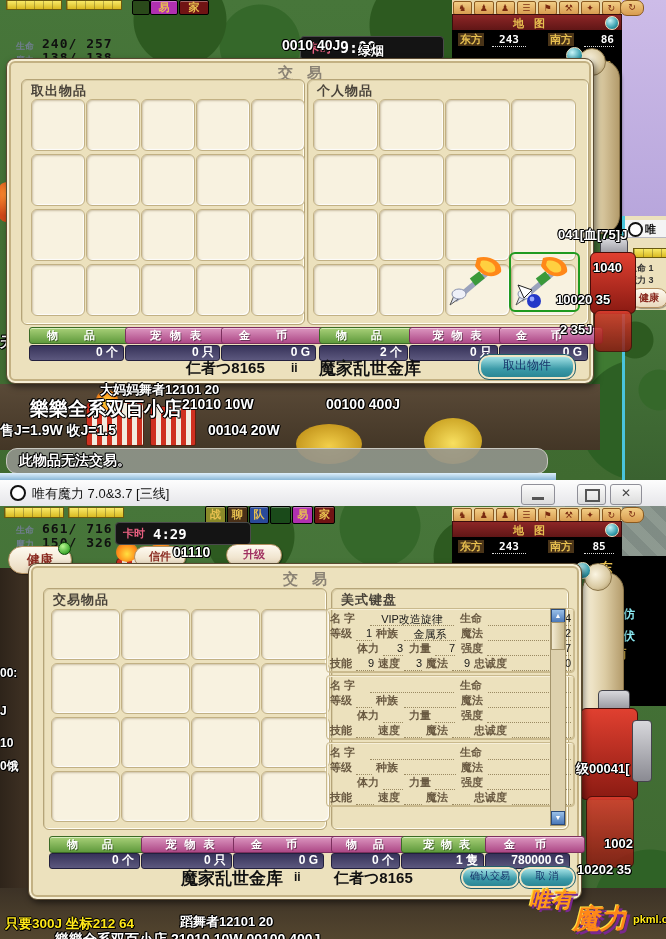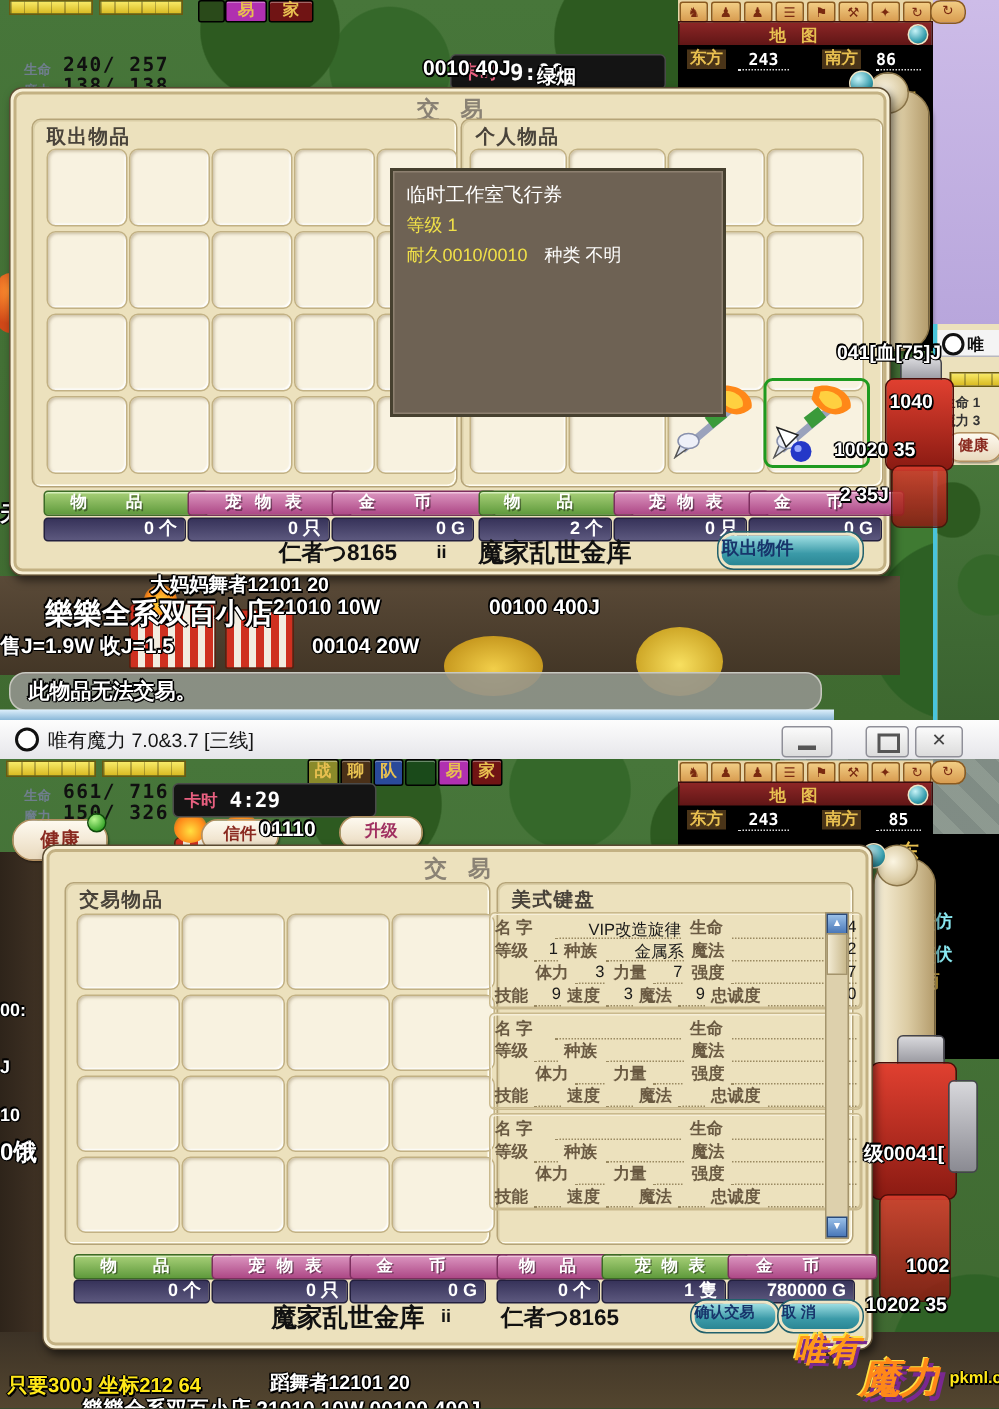--- a/index.html
+++ b/index.html
@@ -23,21 +23,21 @@
   box-shadow:inset 1px 1px 2px rgba(120,100,60,.35),inset -1px -1px 1px #fff}
 
 .fbtn{display:flex;align-items:center;justify-content:space-between;padding:0 10px;
   font-size:11px;font-weight:bold;color:#fff;border-radius:3px;line-height:13px;
   text-shadow:1px 1px rgba(0,0,0,.4)}
 .fgreen{background:linear-gradient(#a8d078,#5f9a3c);border:1px solid #3c6b26;box-shadow:inset 0 1px 0 #d6eebb}
 .fpink{background:linear-gradient(#dc96c0,#ad4886);border:1px solid #7c2f5e;box-shadow:inset 0 1px 0 #efc4dd}
 .cnt{background:linear-gradient(#37335a,#5c587e);border:1px solid #23203e;border-radius:3px;
   color:#fff;font-weight:bold;font-size:12px;text-align:right;padding-right:5px}
 .tealbtn{background:linear-gradient(#a0e0e4,#3b9aa8 60%,#2a8694);border:2px solid #efe5c5;
-  outline:1px solid #21606c;border-radius:10px;color:#17356b;font-weight:bold;cursor:pointer}
+  outline:1px solid #21606c;border-radius:10px;color:#17356b;font-weight:normal;text-align:center;cursor:pointer}
 .oval{background:linear-gradient(#fefaf0,#e9d9bd);border:1px solid #b39061;border-radius:14px;
   color:#8a2a20;font-weight:bold;text-align:center;box-shadow:1px 1px 1px rgba(0,0,0,.35)}
 .clockbox{background:#141414;border:1px solid #4a4a4a;border-radius:4px;display:flex;align-items:center;padding:0 7px;gap:8px}
 .clab{color:#e86080;font-weight:bold}
 .cval{color:#fff;font-weight:bold;font-family:"DejaVu Sans Mono",monospace}
 .hplab{font-size:9px;color:#6f7e8d;font-weight:bold}
 .hpval{font-size:13px;font-weight:bold;color:#101010;font-family:"DejaVu Sans Mono",monospace;letter-spacing:1px}
 .ybar{background:linear-gradient(#f8ea68,#d9ba22);border:1px solid #6a5a10;
   background-image:repeating-linear-gradient(90deg,rgba(0,0,0,.25) 0 1px,transparent 1px 9px),linear-gradient(#f8ea68,#d9ba22)}
 .mbtn{border:1px solid #000;color:#e8c050;font-size:11px;font-weight:bold;text-align:center;
@@ -48,21 +48,21 @@
 .mapbar{background:linear-gradient(#8d2626,#5d1515);border:1px solid #3a0d0d;display:flex;align-items:center}
 .gem{border-radius:50%;border:1px solid #efe5c5;background:radial-gradient(circle at 35% 30%,#c8f4f8,#3aa0b0 60%,#0a5a66)}
 .mlab{color:#e8c050;background:#4a3418;font-weight:bold;font-size:11px;padding:0 2px;line-height:13px}
 .mval{color:#fff;font-size:11px;font-weight:bold;border-bottom:1px dotted #ddd;line-height:12px;font-family:"DejaVu Sans Mono",monospace}
 .gtile{color:#e8c050;font-weight:bold;font-size:13px;line-height:16px;text-align:center}
 
 .pet{border:1px solid #c9b98d;border-radius:4px;box-shadow:inset 1px 1px 0 #f6efd9,inset -1px -1px 0 #cbbb8f;margin-bottom:2px;padding:2px 0 1px}
 .prow{display:flex;align-items:flex-end;height:15px;padding:0 3px}
 .plab{font-size:11px;color:#6a5a42;font-weight:bold;white-space:nowrap}
 .pval{font-size:11px;color:#191919;border-bottom:1px dotted #9a8a62;text-align:right;white-space:nowrap;height:13px}
-.pvalc{}
+.pvalc{text-align:center}
 .sarr{background:linear-gradient(#9ac0e8,#4a78b8);border:1px solid #2a4a7a;color:#fff;font-size:7px;line-height:12px;text-align:center}
 
 .wbtn{background:linear-gradient(#fbfbfb,#dcdcdc);border:1px solid #8f8f98;border-radius:3px}
 .torch{background:repeating-linear-gradient(90deg,#cf3020 0 5px,#f2ece0 5px 10px);border:1px solid #5a2010;border-radius:4px 4px 2px 2px}
 .flame{background:radial-gradient(circle at 50% 60%,#ffe040,#ff8818 60%,rgba(255,80,0,0));border-radius:50%}
 .stub{border:1px solid #000;border-radius:2px}
 .scrollwing{background:linear-gradient(90deg,#faf3dd,#dcccA4 55%,#b49c6c);border:1px solid #8a7448;border-radius:18px;box-shadow:2px 2px 3px rgba(0,0,0,.4)}
 .curl{border-radius:50%;background:radial-gradient(circle at 40% 40%,#fbf5e2,#d9c9a1 60%,#a08858);border:1px solid #8a7448}
 .robot-body{background:linear-gradient(#e04030,#8a1a12);border:1px solid #4a0d08;border-radius:6px}
 .robot-grey{background:linear-gradient(#d8d8dc,#8a8a92);border:1px solid #44444c;border-radius:4px}
@@ -138,21 +138,21 @@
     </div>
     <div class="abs iconsq" style="left:620px;top:0;width:22px;height:14px;border-radius:7px;line-height:13px">↻</div>
     <div class="abs mapbar" style="left:452px;top:14px;width:168px;height:16px">
       <span style="flex:1;text-align:center;color:#e8c050;font-size:11px;font-weight:bold;letter-spacing:10px;text-indent:10px">地图</span>
       <div class="gem" style="width:12px;height:12px;margin-right:2px"></div>
     </div>
     <div class="abs" style="left:452px;top:30px;width:170px;height:36px;background:#000"></div>
     <span class="abs mlab" style="left:458px;top:33px">东方</span>
     <span class="abs mval" style="left:492px;top:34px;width:34px;text-align:center">243</span>
     <span class="abs mlab" style="left:548px;top:33px">南方</span>
-    <span class="abs mval" style="left:584px;top:34px;width:30px;text-align:left">86</span>
+    <span class="abs mval" style="left:584px;top:34px;width:30px;text-align:right">86</span>
     <div class="abs" style="left:585px;top:52px;width:37px;height:182px;background:#000"></div>
     <span class="abs gtile" style="left:594px;top:58px;width:20px">东</span>
     <span class="abs gtile" style="left:600px;top:114px;width:20px">南</span>
 
     <div class="abs scrollwing" style="left:576px;top:60px;width:42px;height:172px"></div>
     <div class="abs curl" style="left:578px;top:48px;width:26px;height:26px"></div>
     <div class="abs gem" style="left:566px;top:47px;width:15px;height:15px"></div>
 
     <div class="abs win" style="left:6px;top:58px;width:586px;height:324px">
       <div class="abs wtitle" style="top:5px">交易</div>
@@ -250,29 +250,20 @@
       <div class="abs cnt" style="left:312px;top:286px;width:82px;height:14px;line-height:13px">2 个</div>
       <div class="abs cnt" style="left:402px;top:286px;width:82px;height:14px;line-height:13px">0 只</div>
       <div class="abs cnt" style="left:492px;top:286px;width:82px;height:14px;line-height:13px">0 G</div>
 
       <span class="abs" style="left:179px;top:300px;font-size:15px;font-weight:bold;color:#111">仁者つ8165</span>
       <span class="abs" style="left:284px;top:302px;font-size:12px;font-weight:bold;color:#111">ii</span>
       <span class="abs" style="left:312px;top:298px;font-size:17px;font-weight:bold;color:#111">魔家乱世金库</span>
       <div class="abs tealbtn" style="left:472px;top:296px;width:92px;height:20px;font-size:12px;line-height:17px">取出物件</div>
     </div>
 
-    <div class="abs" style="left:260px;top:112px;width:202px;height:148px;z-index:8;
-      background:#6e6254;border:2px solid #46402f;box-shadow:inset 0 0 0 1px #8d8070;padding:7px 9px">
-      <div style="color:#fff;font-size:13px">临时工作室飞行券</div>
-      <div style="color:#f0e048;font-size:12px;margin-top:3px">等级 1</div>
-      <div style="margin-top:3px;font-size:12px">
-        <span style="color:#f0e048">耐久0010/0010</span>
-        <span style="color:#fff;margin-left:8px">种类 不明</span>
-      </div>
-    </div>
 
     <div class="abs" style="left:517px;top:284px;z-index:9">
       <svg width="26" height="26" viewBox="0 0 26 26">
         <polygon points="1,1 15,6 7,14" fill="#fff" stroke="#222" stroke-width="1"></polygon>
         <circle cx="17" cy="17" r="7" fill="#2438c8"></circle>
         <circle cx="15" cy="15" r="2.4" fill="#98a8ff"></circle>
       </svg>
     </div>
 
     <span class="abs ol" style="left:100px;top:381px;font-size:13px;z-index:0">大妈妈舞者12101 20</span>
@@ -581,21 +572,21 @@
       <div class="abs tealbtn" style="left:490px;top:303px;width:52px;height:17px;font-size:10px;line-height:13px">取 消</div>
     </div>
 
     <span class="abs ol" style="left:576px;top:280px;font-size:13px;z-index:7">级00041[</span>
     <span class="abs ol" style="left:604px;top:356px;font-size:13px;z-index:7">1002</span>
     <span class="abs ol" style="left:577px;top:382px;font-size:13px;z-index:7">10202 35</span>
 
     <span class="abs ol" style="left:0;top:186px;font-size:12px">00:</span>
     <span class="abs ol" style="left:0;top:224px;font-size:12px">J</span>
     <span class="abs ol" style="left:0;top:256px;font-size:12px">10</span>
-    <span class="abs ol" style="left:0;top:278px;font-size:16px">0饿</span>
+    <span class="abs ol" style="left:0;top:278px;font-size:12px">0饿</span>
 
     <span class="abs oly" style="left:5px;top:435px;font-size:13.5px;z-index:8">只要300J 坐标212 64</span>
     <span class="abs ol" style="left:180px;top:433px;font-size:13px;z-index:8">蹈舞者12101 20</span>
     <span class="abs ol" style="left:55px;top:451px;font-size:14px;z-index:8">樂樂全系双百小店    21010 10W      00100  400J</span>
 
     <div class="abs" style="left:515px;top:405px;width:151px;height:54px;z-index:9;overflow:hidden">
       <span style="position:absolute;left:14px;top:0;font-size:22px;font-weight:bold;font-style:italic;color:#ff9818;
         text-shadow:2px 2px 0 #7a2890,-1px -1px 0 #ffe040">唯有</span>
       <span style="position:absolute;left:58px;top:16px;font-size:27px;font-weight:bold;font-style:italic;color:#ff8818;
         text-shadow:3px 3px 0 #7a2890,-1px -1px 0 #ffe040">魔力</span>

